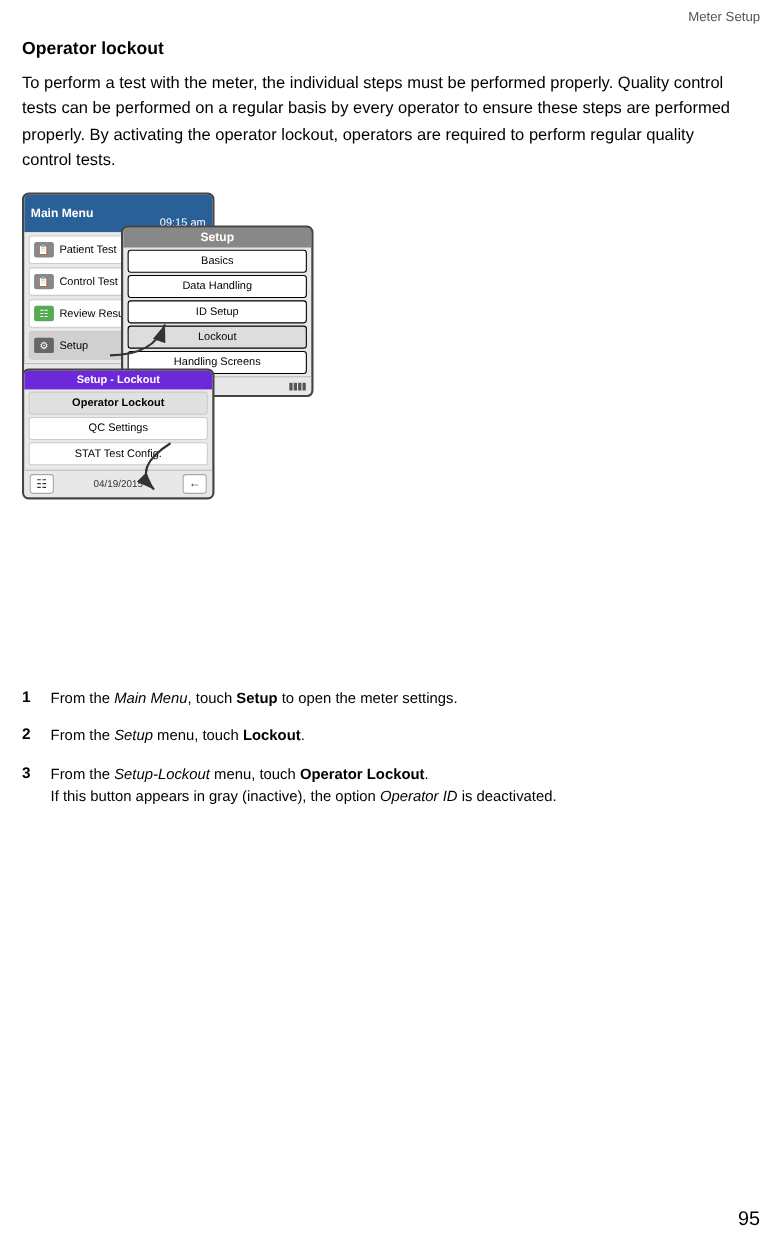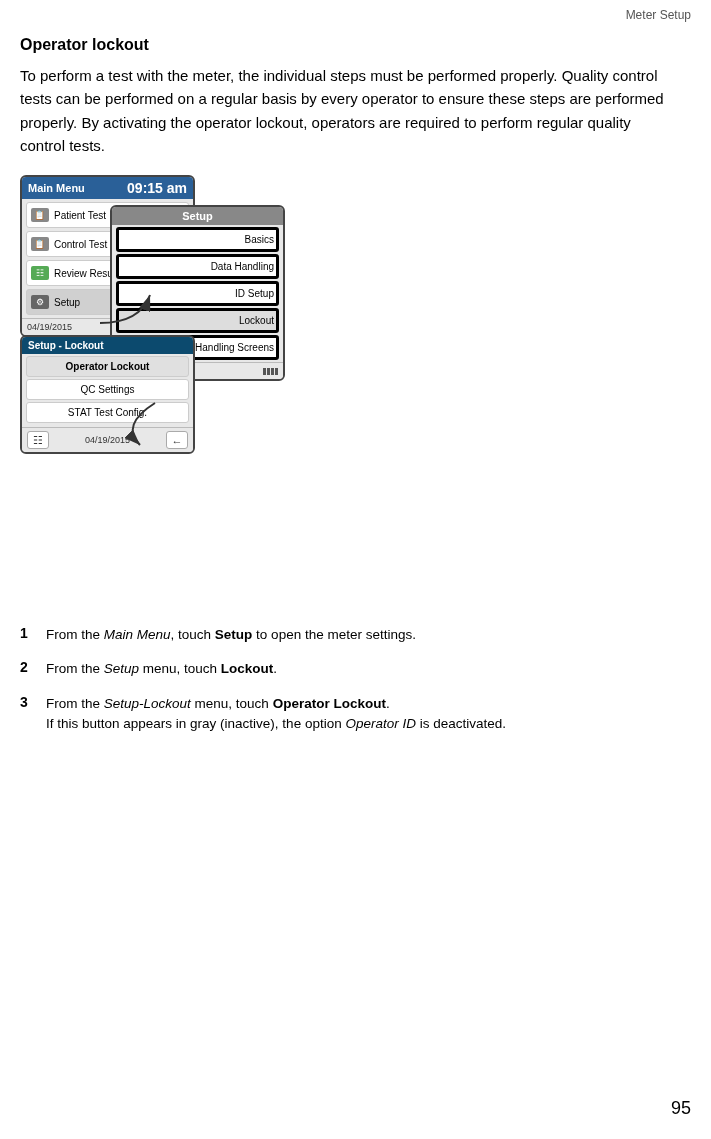--- a/index.html
+++ b/index.html
@@ -59,22 +59,23 @@
       color: #fff;
       font-size: 11px;
       font-weight: bold;
       padding: 3px 6px;
       display: flex;
       justify-content: space-between;
       align-items: center;
     }
 
     .screen-header .time {
-      font-weight: bold;
-      font-size: 14px;
+      font-weight: normal;
+      font-size: 10px;
+      margin-top: 17px;
     }
 
     .menu-item {
       background: #fff;
       border: 1px solid #ccc;
       margin: 3px 4px;
       padding: 5px 4px;
       display: flex;
       align-items: center;
       gap: 5px;
@@ -144,25 +145,25 @@
       background: #888;
       color: #fff;
       font-size: 11px;
       font-weight: bold;
       text-align: center;
       padding: 3px 0;
     }
 
     .setup-item {
       background: #fff;
-      border: 3px solid #000000;
+      border: 1px solid #000000;
       margin: 2px 4px;
-      padding: 4px 2px;
+      padding: 4px 14px;
       font-size: 10px;
-      text-align: right;
+      text-align: center;
       border-radius: 3px;
     }
 
     .setup-item.active {
       background: #ddd;
     }
 
     
     .screen-lockout {
       position: absolute;
@@ -170,25 +171,25 @@
       left: 0px;
       width: 175px;
       border: 2px solid #444;
       border-radius: 6px;
       background: #e8e8e8;
       overflow: hidden;
       z-index: 3;
     }
 
     .lockout-header {
-      background: #0c4a6e;
+      background: #6d28d9;
       color: #fff;
       font-size: 10px;
       font-weight: bold;
-      text-align: left;
+      text-align: center;
       padding: 3px 6px;
     }
 
     .lockout-item {
       background: #fff;
       border: 1px solid #ccc;
       margin: 2px 4px;
       padding: 4px 6px;
       font-size: 10px;
       text-align: center;

